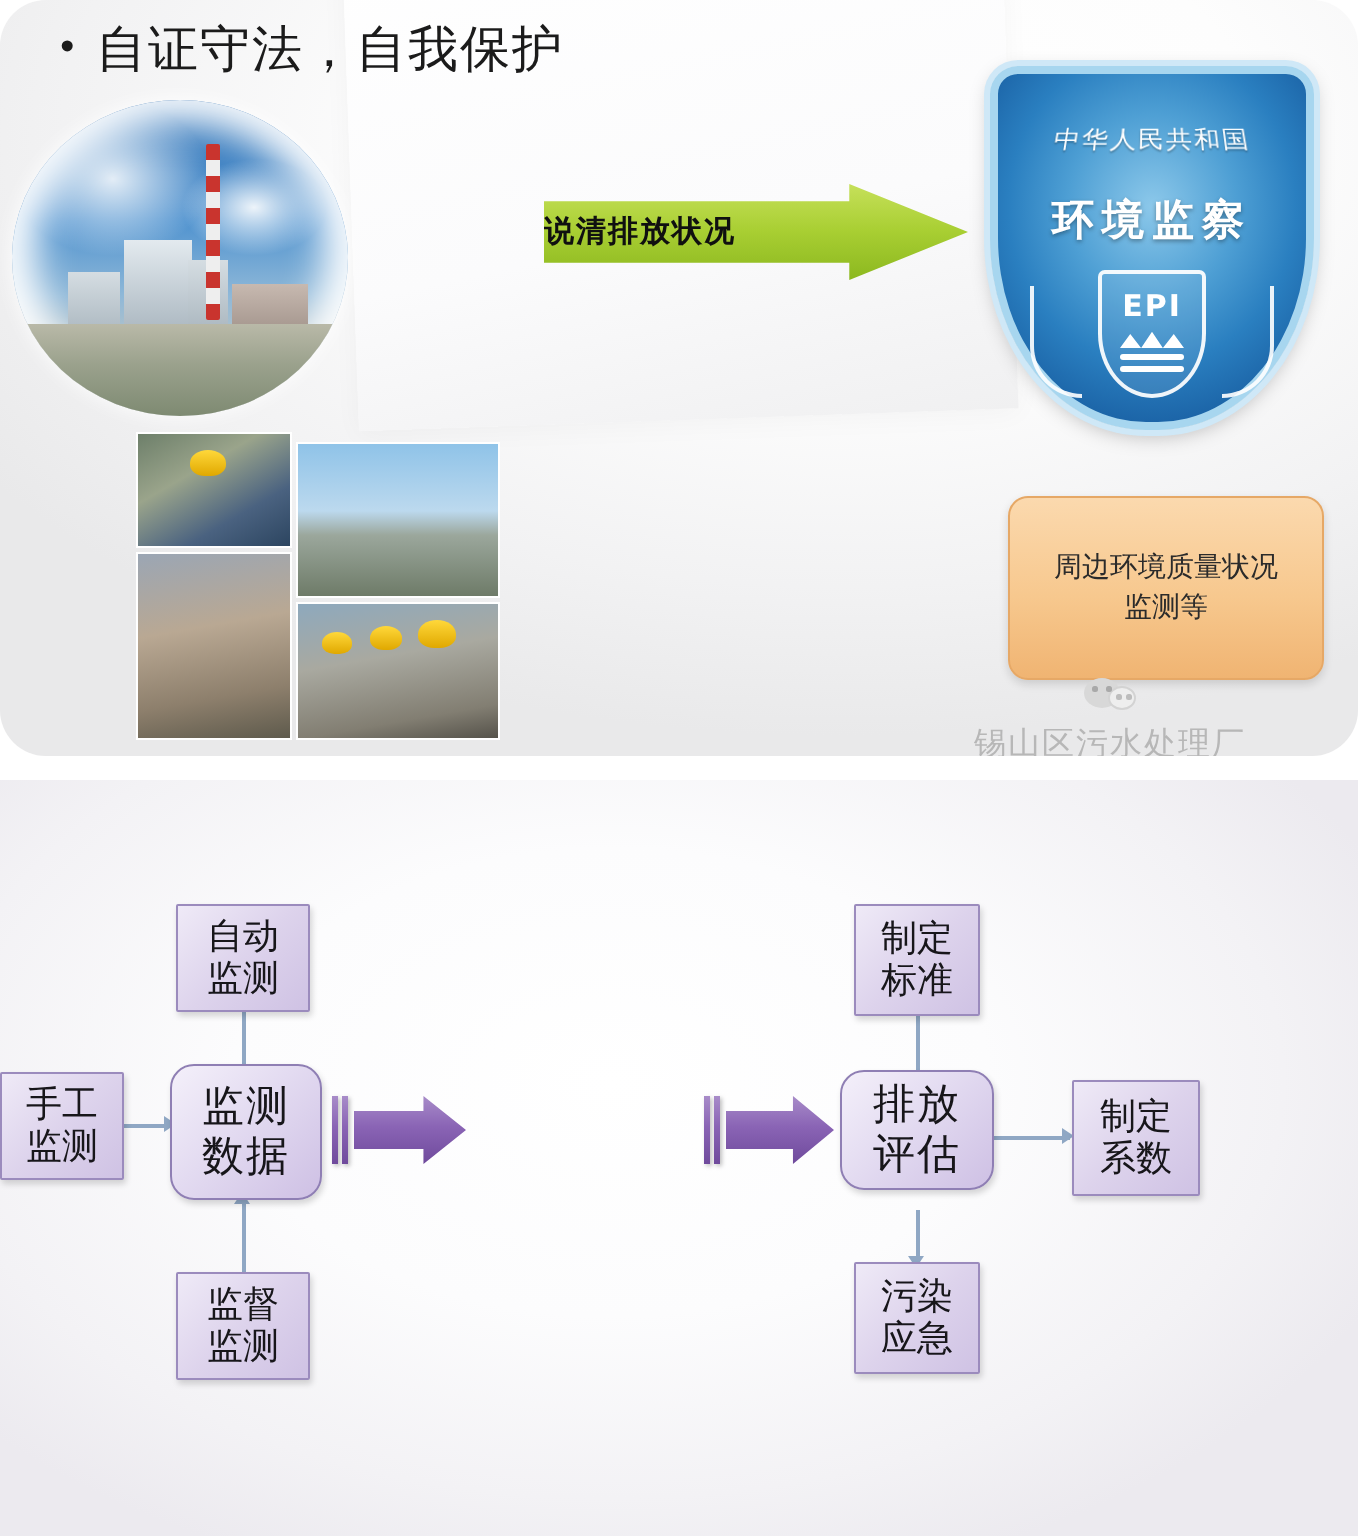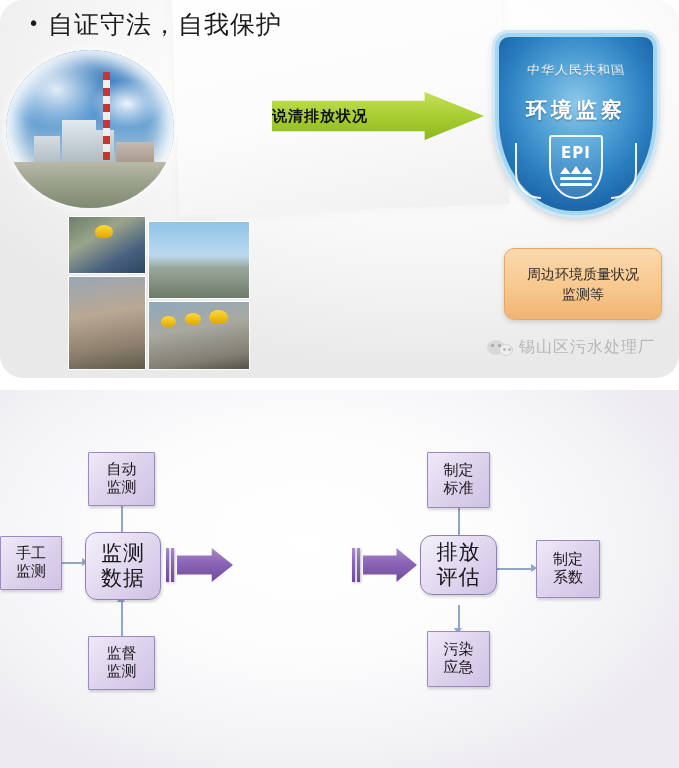--- a/index.html
+++ b/index.html
@@ -149,21 +149,21 @@
   .leaf {
     position: absolute; bottom: 12px; width: 26px; height: 56px;
     border: 2px solid rgba(255,255,255,0.9); border-top: none; border-right: none;
     border-radius: 0 0 0 26px;
   }
   .leaf.l { left: 16px; }
   .leaf.r { right: 16px; transform: scaleX(-1); }
 
   
   .orange-box {
-    position: absolute; left: 504px; top: 248px; width: 158px; height: 72px; z-index: 6;
+    position: absolute; left: 504px; top: 248px; width: 158px; height: 92px; z-index: 6;
     background: linear-gradient(180deg, #fbd9ae 0%, #f7c88e 55%, #f0b472 100%);
     border: 1px solid #e6a866; border-radius: 10px;
     box-shadow: 0 2px 5px rgba(0,0,0,0.14);
     display: flex; align-items: center; justify-content: center; text-align: center;
     font-size: 14px; color: #2b2b2b; line-height: 1.45;
   }
 
   
   .wechat { position: absolute; display: flex; align-items: center; gap: 6px; z-index: 7; }
   .wechat .wx-icon { position: relative; width: 26px; height: 19px; flex: none; }
@@ -172,21 +172,21 @@
     background: #d8d8d8; border-radius: 50%;
   }
   .wechat .wx-icon .b2 {
     position: absolute; right: 0; top: 6px; width: 14px; height: 12px;
     background: #eeeeee; border-radius: 50%; border: 1px solid #d3d3d3;
   }
   .wechat .wx-icon i {
     position: absolute; width: 2.5px; height: 2.5px; background: #a9a9a9; border-radius: 50%;
   }
   .wechat .wx-label { font-size: 16px; color: #b7b7b7; letter-spacing: 1px; white-space: nowrap; }
-  .wm1 { left: 487px; top: 337px; }
+  .wm1 { left: 487px; top: 337px; flex-direction: column; }
 
   
   .gap { position: absolute; left: 0; top: 378px; width: 679px; height: 12px; background: #ffffff; }
 
   
   .slide2 {
     position: absolute; left: 0; top: 390px; width: 679px; height: 378px;
     background:
       radial-gradient(ellipse 420px 260px at 45% 40%, #ffffff 0%, #fcfcfd 45%, #f3f2f5 80%, #eceaef 100%),
       linear-gradient(150deg, #f0eff3 0%, #ffffff 40%, #eae8ee 100%);
@@ -198,21 +198,21 @@
   }
   .slide2-title .bullet { display: inline-block; width: 22px; font-size: 19px; vertical-align: 3px; }
 
   .node {
     position: absolute; display: flex; align-items: center; justify-content: center;
     text-align: center; line-height: 1.18;
     background: linear-gradient(135deg, #efeaf7 0%, #ddd3ec 50%, #cfc2e4 100%);
     border: 1px solid #9b8bbd; color: #17161a; z-index: 4;
     box-shadow: 1px 2px 3px rgba(0,0,0,0.16);
   }
-  .node.rect { border-radius: 1px; font-size: 15px; }
+  .node.rect { border-radius: 1px; font-size: 18px; }
   .node.round {
     border-radius: 12px; font-size: 21px; letter-spacing: 1px;
     background: linear-gradient(135deg, #f4f0fa 0%, #e3dbf1 45%, #cec0e4 100%);
     border: 1px solid #8f7fb4;
   }
 
   .chevron {
     position: absolute; height: 34px; z-index: 4;
     background: linear-gradient(180deg, #a88cc9 0%, #8a64b5 45%, #6f4a9c 100%);
     clip-path: polygon(0 22%, 62% 22%, 62% 0, 100% 50%, 62% 100%, 62% 78%, 0 78%);

